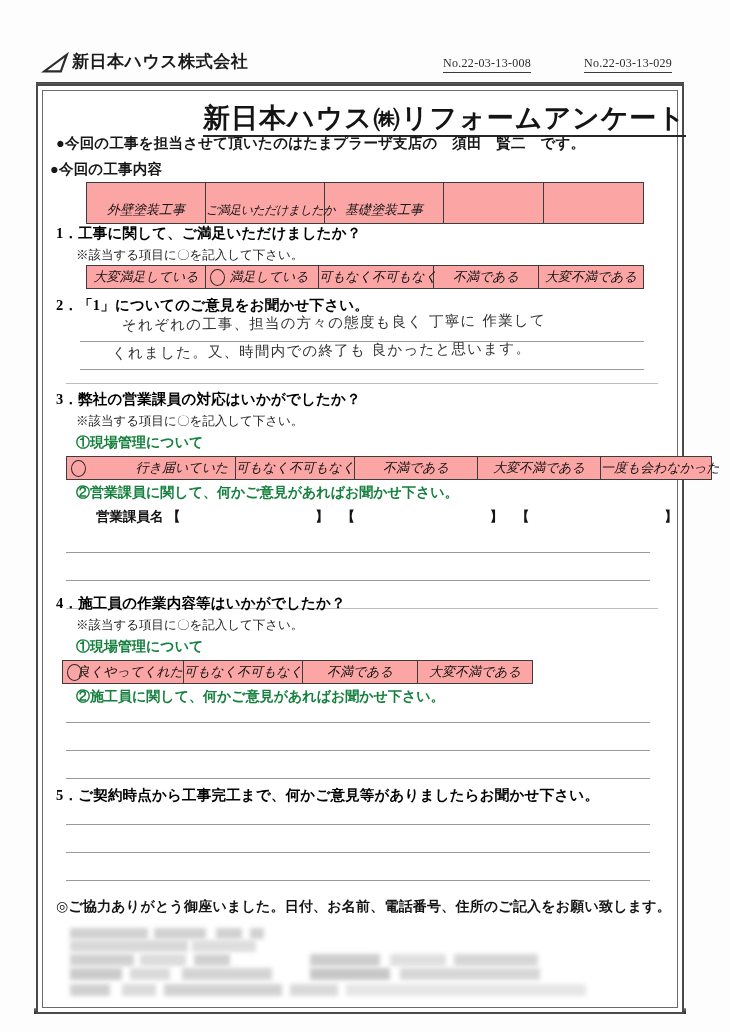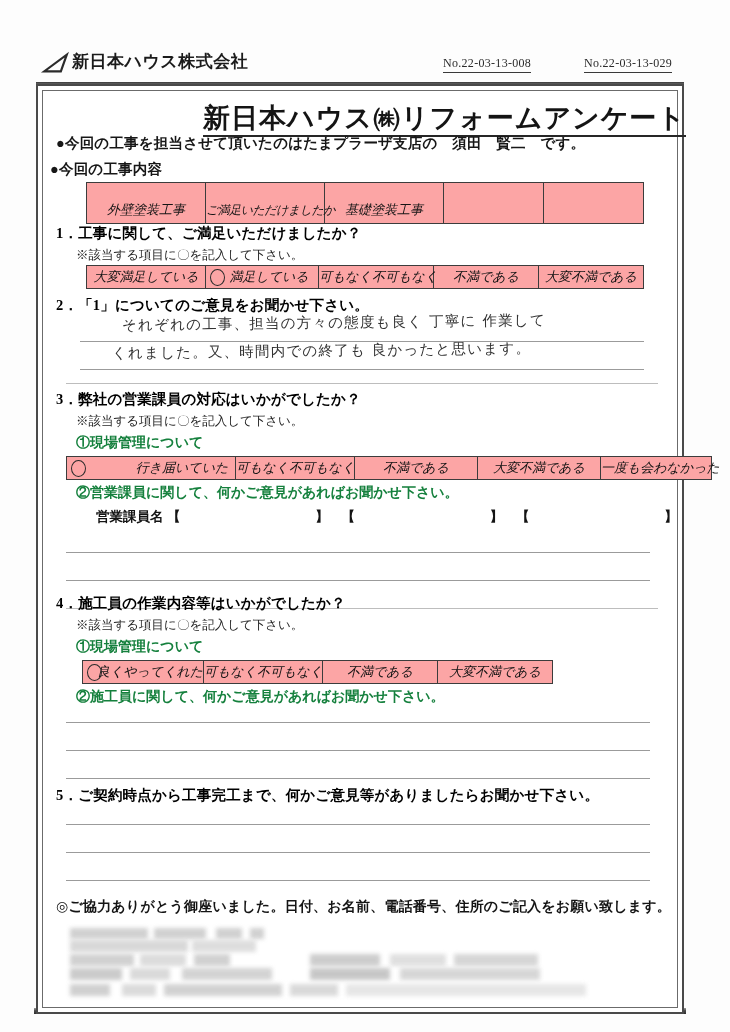--- a/index.html
+++ b/index.html
@@ -346,21 +346,21 @@
       <span style="display:inline-block; width:128px;"></span>
       <span>】</span>
     </div>
     <div class="rule" style="left:28px; top:466px; width:584px;"></div>
     <div class="rule" style="left:28px; top:494px; width:584px;"></div>
     <div class="sep" style="left:28px; top:522px; width:592px;"></div>
 
     <div class="abs q-head" style="left:18px; top:508px;">4．施工員の作業内容等はいかがでしたか？</div>
     <div class="abs q-note" style="left:38px; top:531px;">※該当する項目に〇を記入して下さい。</div>
     <div class="abs q-sub" style="left:38px; top:552px;">①現場管理について</div>
-    <div class="abs" style="left:44px; top:574px;">
+    <div class="abs" style="left:24px; top:574px;">
       <table class="opt-table" style="width:466px;">
         <tbody>
             <tr>
           <td class="circled" style="width:120px; height:22px;"><span class="lbl">良くやってくれた</span></td>
           <td style="width:118px;"><span>可もなく不可もなく</span></td>
           <td style="width:114px;"><span>不満である</span></td>
           <td style="width:114px;"><span>大変不満である</span></td>
         </tr>
       </tbody>
         </table>

